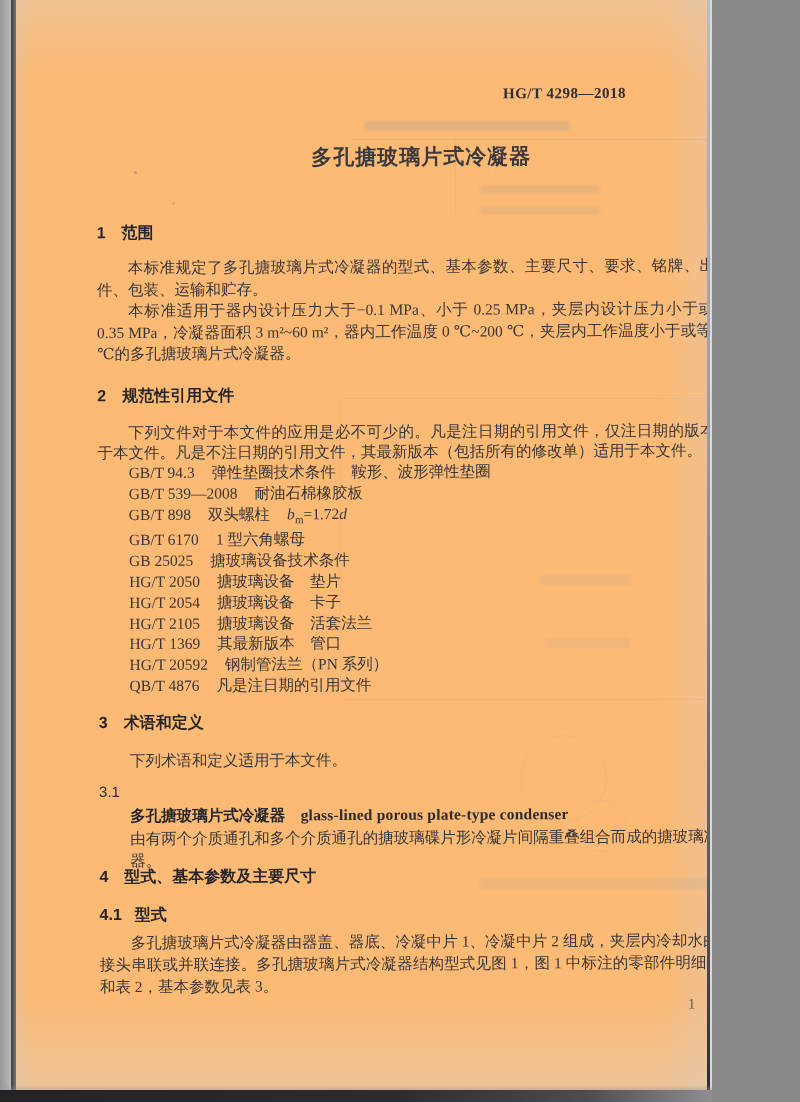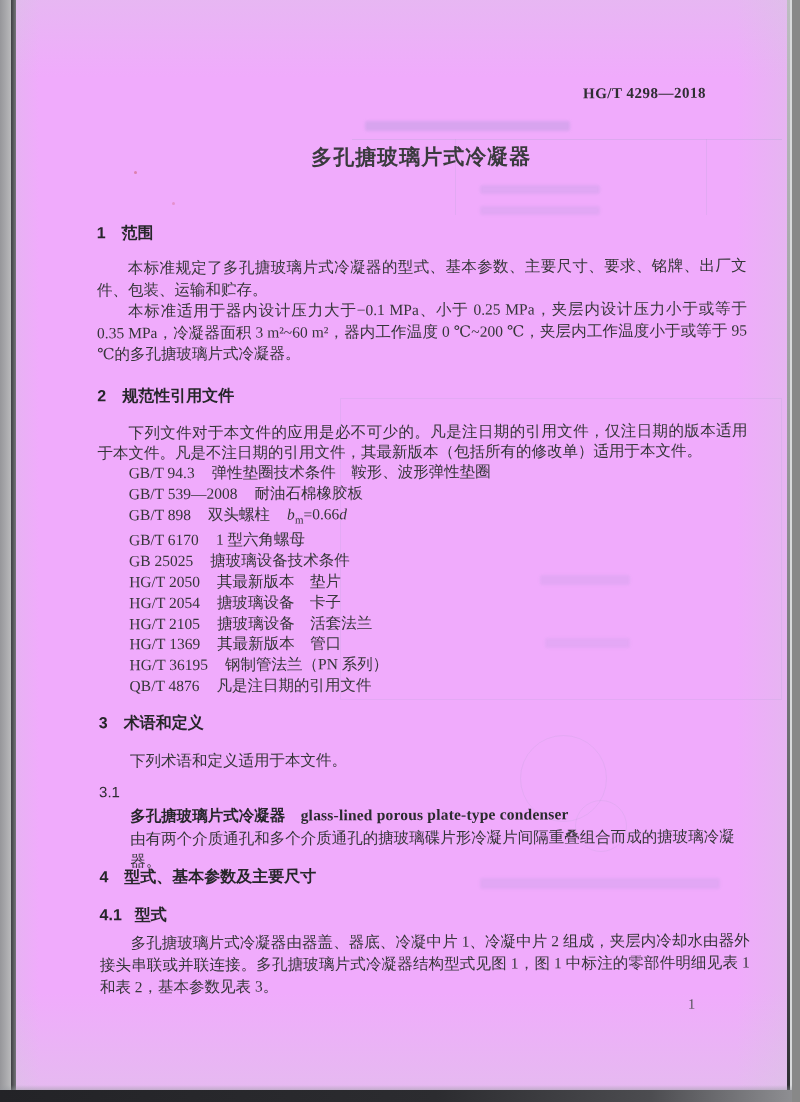--- a/index.html
+++ b/index.html
@@ -1,18 +1,18 @@
 <!DOCTYPE html>
 <html><head>
 <meta charset="utf-8">
 <style>
   html,body{margin:0;padding:0;background:#888;}
   .scan{
-    position:relative;width:792px;height:1102px;overflow:hidden;
-    background:#f0abfc;
+    position:relative;width:712px;height:1102px;overflow:hidden;
+    background:#fdba74;
     font-family:"Liberation Serif","DejaVu Serif",serif;
     color:#36363a;
   }
   .scan::before{content:"";position:absolute;inset:0;pointer-events:none;z-index:1;
     background:
       linear-gradient(180deg, rgba(208,213,219,.28) 0%, rgba(255,255,255,0) 7%, rgba(255,255,255,0) 90%, rgba(210,213,218,.35) 99%),
       linear-gradient(90deg, rgba(198,203,209,.35) 0%, rgba(255,255,255,0) 5%, rgba(255,255,255,0) 93%, rgba(203,206,212,.30) 100%);
   }
   
   .edge{position:absolute;z-index:3;}
@@ -94,28 +94,28 @@
     <div class="blk indent" style="top:299px;">本标准适用于器内设计压力大于−0.1 MPa、小于 0.25 MPa，夹层内设计压力小于或等于 0.35 MPa，冷凝器面积 3 m²~60 m²，器内工作温度 0 ℃~200 ℃，夹层内工作温度小于或等于 95 ℃的多孔搪玻璃片式冷凝器。</div>
 
     <div class="blk hd" style="top:384px;">
       <span class="num">2</span><span>规范性引用文件</span>
     </div>
     <div class="blk indent" style="top:422px;line-height:20px;">下列文件对于本文件的应用是必不可少的。凡是注日期的引用文件，仅注日期的版本适用于本文件。凡是不注日期的引用文件，其最新版本（包括所有的修改单）适用于本文件。</div>
 
     <div class="blk refs" style="top:462px;">
       <div class="ref-row"><span>GB/T 94.3</span><span class="ref-title">弹性垫圈技术条件　鞍形、波形弹性垫圈</span></div>
       <div class="ref-row"><span>GB/T 539—2008</span><span class="ref-title">耐油石棉橡胶板</span></div>
-      <div class="ref-row"><span>GB/T 898</span><span class="ref-title">双头螺柱</span><span class="ref-formula"><i>b</i><sub>m</sub><span>=0.66</span><i>d</i></span></div>
+      <div class="ref-row"><span>GB/T 898</span><span class="ref-title">双头螺柱</span><span class="ref-formula"><i>b</i><sub>m</sub><span>=1.72</span><i>d</i></span></div>
       <div class="ref-row"><span>GB/T 6170</span><span class="ref-title">1 型六角螺母</span></div>
       <div class="ref-row"><span>GB 25025</span><span class="ref-title">搪玻璃设备技术条件</span></div>
-      <div class="ref-row"><span>HG/T 2050</span><span class="ref-title">其最新版本　垫片</span></div>
+      <div class="ref-row"><span>HG/T 2050</span><span class="ref-title">搪玻璃设备　垫片</span></div>
       <div class="ref-row"><span>HG/T 2054</span><span class="ref-title">搪玻璃设备　卡子</span></div>
       <div class="ref-row"><span>HG/T 2105</span><span class="ref-title">搪玻璃设备　活套法兰</span></div>
       <div class="ref-row"><span>HG/T 1369</span><span class="ref-title">其最新版本　管口</span></div>
-      <div class="ref-row"><span>HG/T 36195</span><span class="ref-title">钢制管法兰（PN 系列）</span></div>
+      <div class="ref-row"><span>HG/T 20592</span><span class="ref-title">钢制管法兰（PN 系列）</span></div>
       <div class="ref-row"><span>QB/T 4876</span><span class="ref-title">凡是注日期的引用文件</span></div>
     </div>
 
     <div class="blk hd" style="top:711px;">
       <span class="num">3</span><span>术语和定义</span>
     </div>
     <div class="blk indent" style="top:749px;">下列术语和定义适用于本文件。</div>
     <div class="blk clause-num" style="top:780px;text-align:left;">3.1</div>
     <div class="blk term-line" style="top:804px;">
       <span class="term-zh">多孔搪玻璃片式冷凝器</span><span class="term-en">glass-lined porous plate-type condenser</span>

